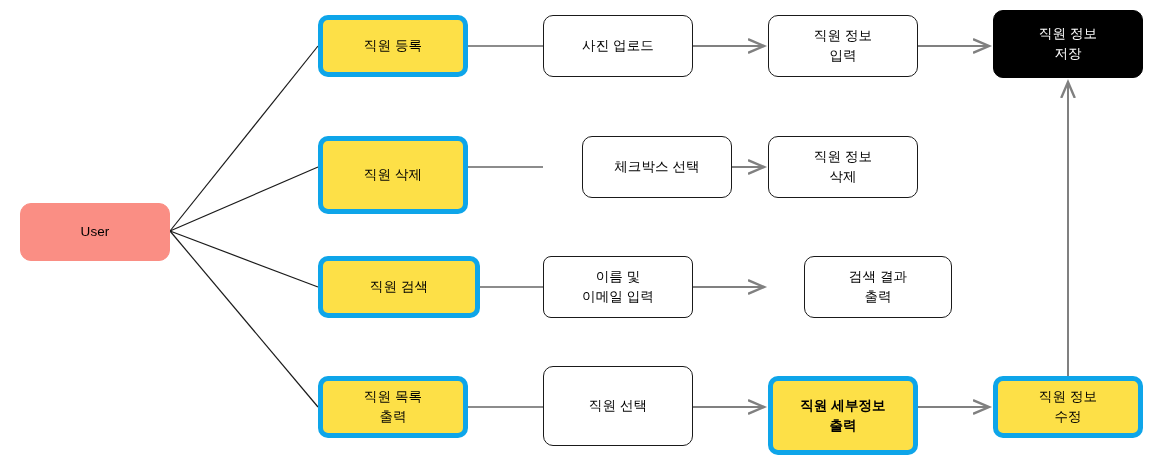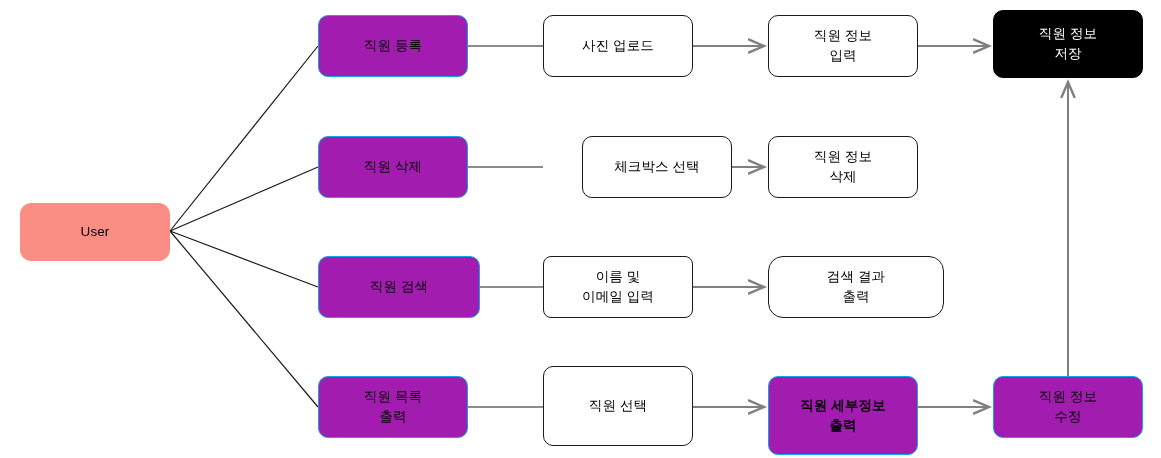--- a/index.html
+++ b/index.html
@@ -39,22 +39,22 @@
     color: #000000;
     white-space: pre-line;
     z-index: 2;
   }
   .node.actor {
     background: #FA8E84;
     border: 1px solid #FA8E84;
     border-radius: 11px;
   }
   .node.gray {
-    background: #a21caf;
-    border: 1px solid #0ea5e9;
+    background: #fde047;
+    border: 5px solid #0ea5e9;
   }
   .node.white {
     background: #ffffff;
     border: 1px solid #1a1a1a;
   }
   .node.black {
     background: #000000;
     border: 1px solid #000000;
     color: #ffffff;
   }
@@ -97,28 +97,28 @@
   </svg>
 
   <div id="node-layer">
       <div class="node actor" style="left: 20px; top: 203px; width: 150px; height: 58px;"><span class="node-label">User</span></div>
       <div class="node gray" style="left: 318px; top: 15px; width: 150px; height: 62px;"><span class="node-label">직원 등록</span></div>
       <div class="node white" style="left: 543px; top: 15px; width: 150px; height: 62px;"><span class="node-label">사진 업로드</span></div>
       <div class="node white" style="left: 768px; top: 15px; width: 150px; height: 62px;"><span class="node-label">직원 정보
 입력</span></div>
       <div class="node black" style="left: 993px; top: 10px; width: 150px; height: 68px;"><span class="node-label">직원 정보
 저장</span></div>
-      <div class="node gray" style="left: 318px; top: 136px; width: 150px; height: 62px;"><span class="node-label">직원 삭제</span></div>
+      <div class="node gray" style="left: 318px; top: 136px; width: 150px; height: 78px;"><span class="node-label">직원 삭제</span></div>
       <div class="node white" style="left: 543px; top: 136px; width: 150px; height: 62px; margin-left: 39px;"><span class="node-label">체크박스 선택</span></div>
       <div class="node white" style="left: 768px; top: 136px; width: 150px; height: 62px;"><span class="node-label">직원 정보
 삭제</span></div>
       <div class="node gray" style="left: 318px; top: 256px; width: 162px; height: 62px;"><span class="node-label">직원 검색</span></div>
       <div class="node white" style="left: 543px; top: 256px; width: 150px; height: 62px; border-radius: 8px;"><span class="node-label">이름 및
 이메일 입력</span></div>
-      <div class="node white" style="left: 768px; top: 256px; width: 176px; height: 62px; border-radius: 15px;"><span class="node-label">검색 결과
+      <div class="node white" style="left: 804px; top: 256px; width: 148px; height: 62px;"><span class="node-label">검색 결과
 출력</span></div>
       <div class="node gray" style="left: 318px; top: 376px; width: 150px; height: 62px;"><span class="node-label">직원 목록
 출력</span></div>
       <div class="node white" style="left: 543px; top: 366px; width: 150px; height: 80px;"><span class="node-label">직원 선택</span></div>
       <div class="node gray" style="left: 768px; top: 376px; width: 150px; height: 79px; font-weight: bold;"><span class="node-label">직원 세부정보
 출력</span></div>
       <div class="node gray" style="left: 993px; top: 376px; width: 150px; height: 62px;"><span class="node-label">직원 정보
 수정</span></div>
     </div>
 

